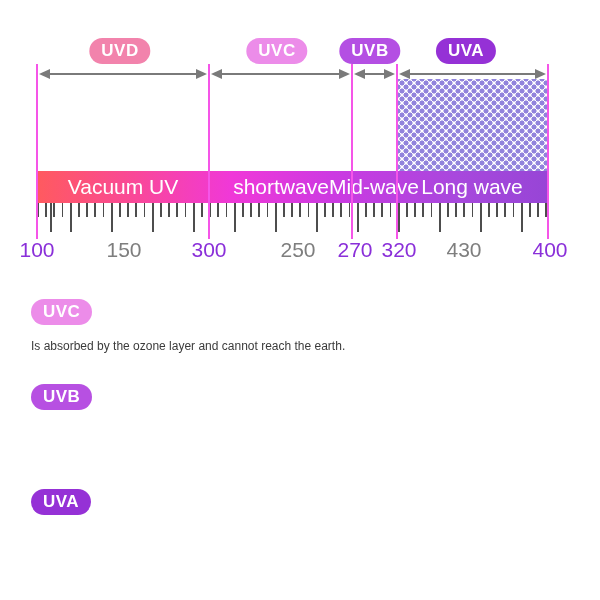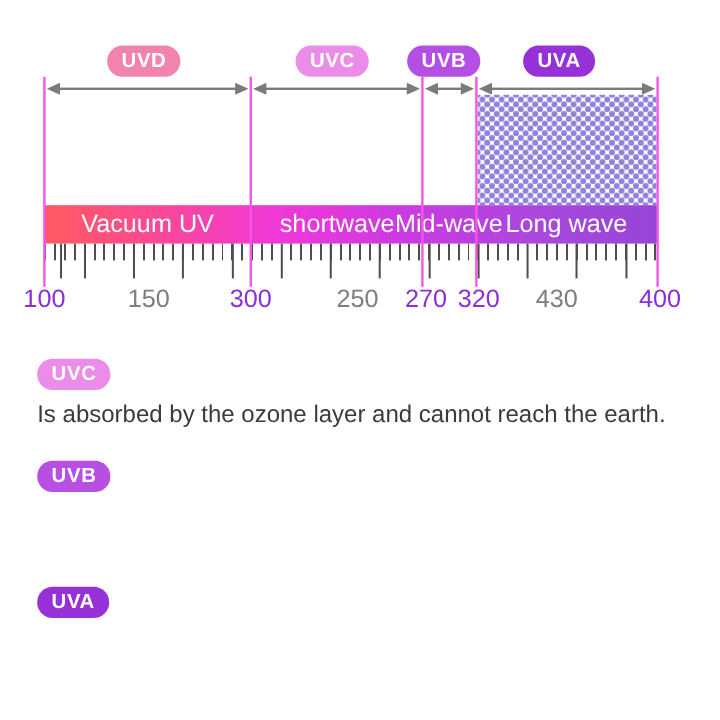--- a/index.html
+++ b/index.html
@@ -63,21 +63,21 @@
 
   
   .legend-item{position:absolute;left:31px;width:540px;}
   .legend-badge{
     display:inline-block;height:26px;line-height:26px;padding:0 12px;border-radius:14px;
     color:#fff;font-weight:bold;font-size:17px;letter-spacing:0.5px;
   }
   .legend-badge.uvc{background:#ec8ce9;}
   .legend-badge.uvb{background:#b750e2;}
   .legend-badge.uva{background:#9531d6;}
-  .legend-text{margin:6px 0 0 0;color:#3b3b3b;font-size:20px;line-height:30px;}
+  .legend-text{margin:6px 0 0 0;color:#3b3b3b;font-size:12px;line-height:30px;}
 </style>
 </head>
 <body>
 
 <div class="canvas">
 
   <div class="badge uvd" style="left:120px">UVD</div>
   <div class="badge uvc" style="left:277px">UVC</div>
   <div class="badge uvb" style="left:370px">UVB</div>
   <div class="badge uva" style="left:466px">UVA</div>

